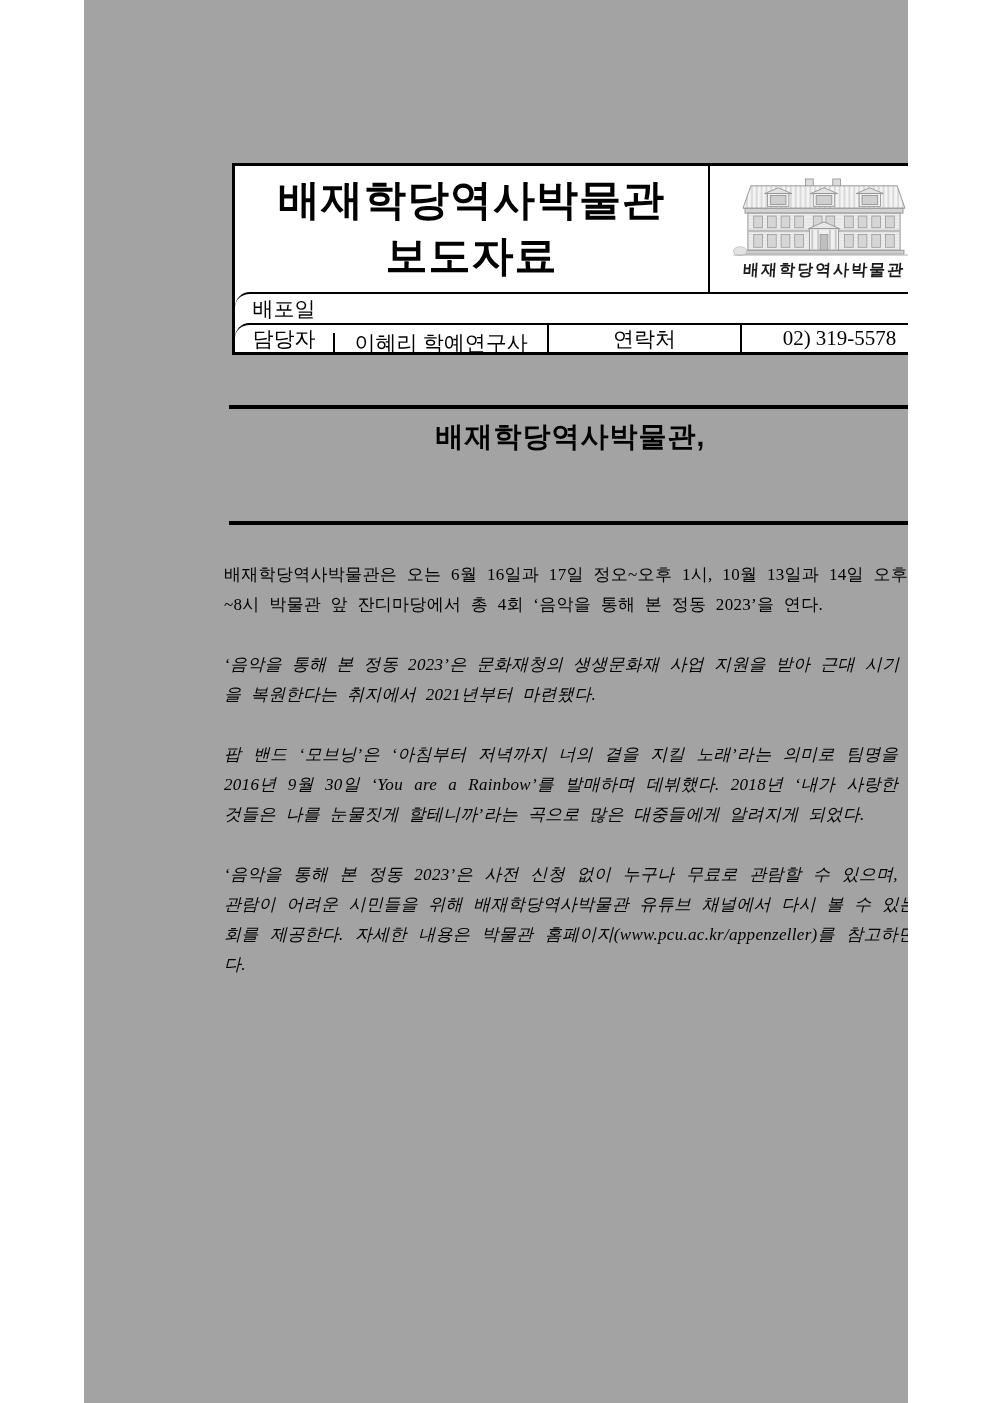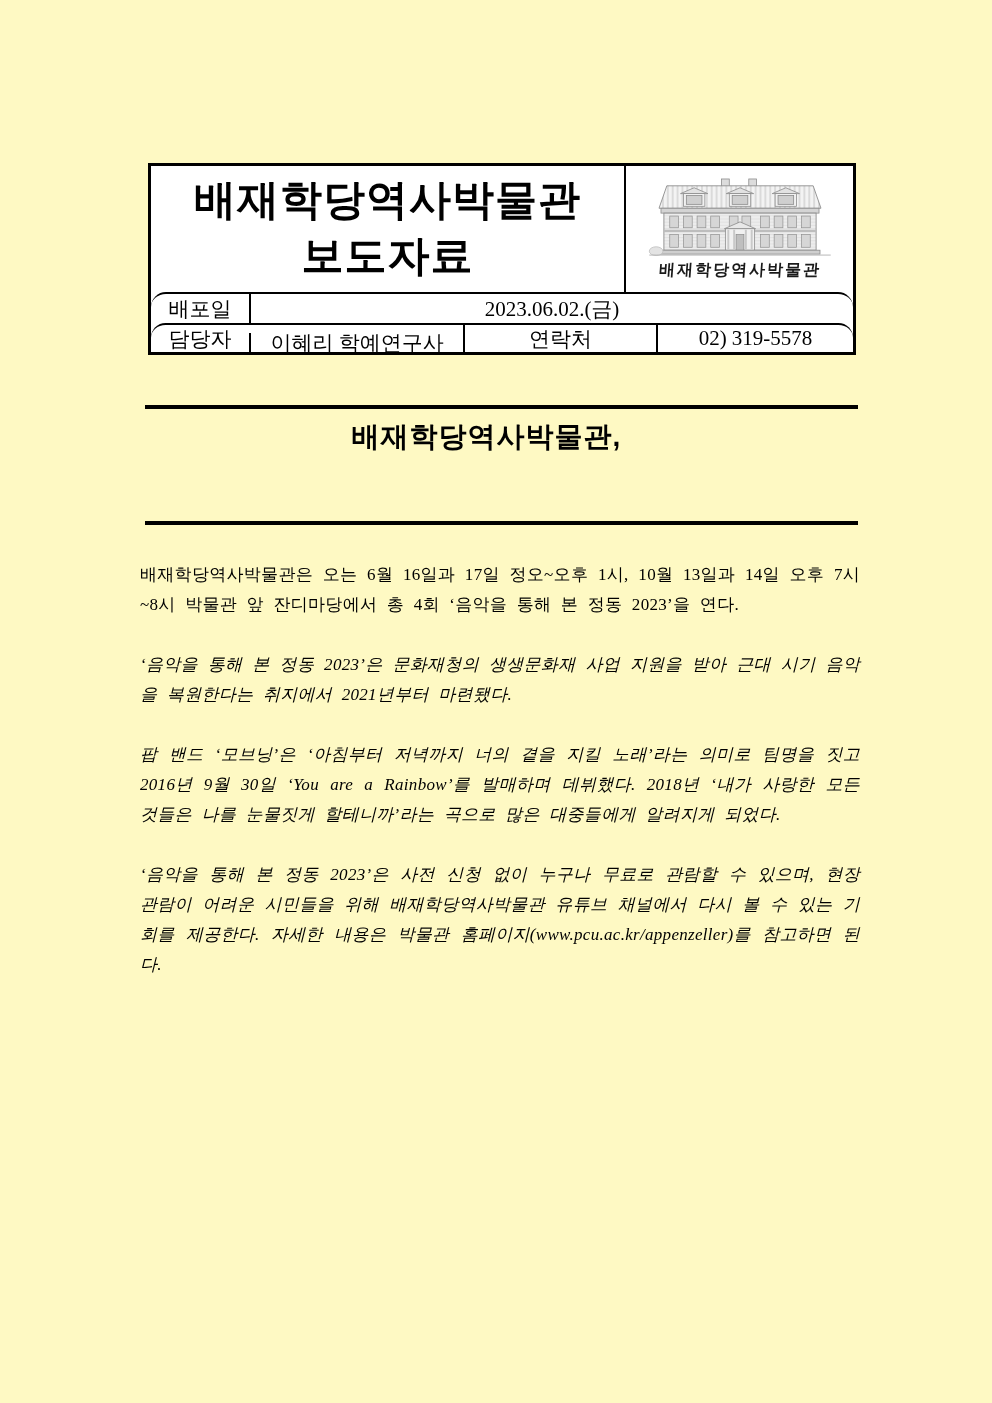--- a/index.html
+++ b/index.html
@@ -1,19 +1,19 @@
 <!DOCTYPE html>
 <html><head>
 <meta charset="utf-8">
 <style>
   * { margin:0; padding:0; box-sizing:border-box; }
   html, body { background:#ffffff; }
   .page {
-    position:relative; width:992px; height:1403px; margin:0 auto;
-    background:#fef9c3; color:#000;
+    position:relative; width:824px; height:1403px; margin:0 auto;
+    background:#a3a3a3; color:#000;
     font-family:"Liberation Serif","DejaVu Serif",serif;
     overflow:hidden;
   }
 
   
   .press-table {
     position:absolute; left:148px; top:163px; width:708px;
     border:3px solid #000; background:#fff;
   }
   .pt-row { display:flex; }
@@ -147,21 +147,20 @@
           <rect x="13" y="74" width="164" height="4" fill="#cfcfcf" stroke="#8a8a8a" stroke-width="0.8"></rect>
           <ellipse cx="9" cy="75" rx="7" ry="4.5" fill="#e3e3e3" stroke="#bdbdbd" stroke-width="0.8"></ellipse>
           <line x1="2" y1="79" x2="188" y2="79" stroke="#b5b5b5" stroke-width="1"></line>
         </svg>
         <div class="logo-caption">배재학당역사박물관</div>
       </div>
     </div>
 
     <div class="pt-row bordered pt-info pt-row-date">
       <div class="pt-cell label-cell">배포일</div>
-      <div class="pt-cell pt-divider cell-grow">2023.06.02.(금)</div>
     </div>
 
     <div class="pt-row bordered pt-info pt-row-contact">
       <div class="pt-cell label-cell">담당자</div>
       <div class="pt-cell pt-divider cell-214">이혜리 학예연구사</div>
       <div class="pt-cell pt-divider cell-193">연락처</div>
       <div class="pt-cell pt-divider cell-grow">02) 319-5578</div>
     </div>
   </div>
 

